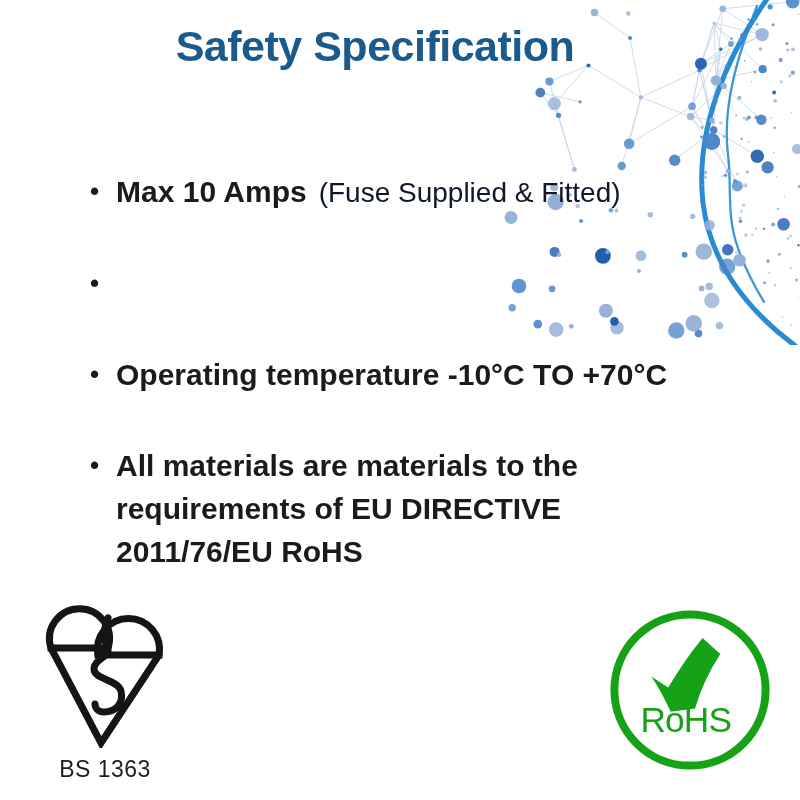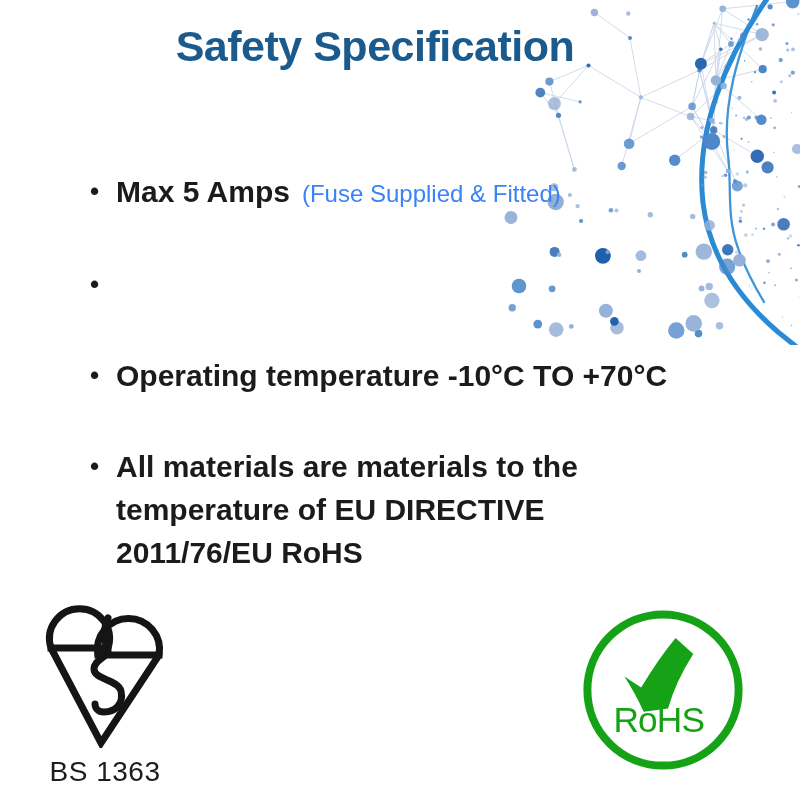--- a/index.html
+++ b/index.html
@@ -15,27 +15,27 @@
     margin:0;font-size:43px;font-weight:bold;color:#1b5a8c;letter-spacing:-0.5px;
     white-space:nowrap;z-index:2;
   }
   
   .specs{position:absolute;top:170px;left:90px;margin:0;padding:0;list-style:none;z-index:2;}
   .specs li{display:flex;margin:0 0 48px 0;color:#1b1b1b;font-size:30px;font-weight:bold;line-height:43px;}
   .specs .bullet{width:26px;font-size:26px;flex:0 0 auto;}
   .spec-text{max-width:680px;}
   .spec-text .lc{display:block;}
   .spec-text .lc:empty{display:none;}
-  .spec-text .note{font-size:24px;font-weight:normal;margin-left:12px;letter-spacing:0;color:#3b82f6;}
+  .spec-text .note{font-size:28px;font-weight:normal;margin-left:12px;letter-spacing:0;color:#0f172a;}
   .spec-text .note:empty{display:none;}
   
   .kitemark{position:absolute;left:38px;top:598px;width:134px;text-align:center;z-index:2;}
-  .kitemark-label{margin-top:4px;font-size:28px;color:#1d1d1d;letter-spacing:0.5px;}
-  
-  .rohs{position:absolute;left:579px;top:606px;width:168px;height:168px;z-index:2;}
+  .kitemark-label{margin-top:4px;font-size:23px;color:#1d1d1d;letter-spacing:0.5px;}
+  
+  .rohs{position:absolute;left:606px;top:606px;width:168px;height:168px;z-index:2;}
   .rohs text{font-family:"Liberation Sans", sans-serif;letter-spacing:-1px;}
 </style>
 </head>
 <body>
 
 <div class="canvas">
 
   <svg class="deco" viewBox="0 0 320 345" aria-hidden="true">
     <line x1="251.0" y1="43.9" x2="220.9" y2="63.8" stroke="#c9d6e9" stroke-width="1" opacity="0.85"></line>
       <line x1="251.0" y1="43.9" x2="235.9" y2="80.4" stroke="#c9d6e9" stroke-width="1" opacity="0.85"></line>
@@ -256,32 +256,32 @@
       <circle cx="303.6" cy="224.3" r="6.3" fill="#1f5fae" opacity="0.81"></circle>
       <circle cx="243.6" cy="86.0" r="3.2" fill="#93afd6" opacity="0.94"></circle>
       <circle cx="263.2" cy="35.7" r="3.2" fill="#4a86c8" opacity="0.76"></circle>
     </svg>
 
   <h1 class="title">Safety Specification</h1>
 
   <ul class="specs">
     <li>
       <span class="bullet">•</span>
-      <div class="spec-text"><span class="l0">Max 5 Amps</span><span class="note">(Fuse Supplied &amp; Fitted)</span></div>
+      <div class="spec-text"><span class="l0">Max 10 Amps</span><span class="note">(Fuse Supplied &amp; Fitted)</span></div>
     </li>
     <li>
       <span class="bullet">•</span>
     </li>
     <li>
       <span class="bullet">•</span>
       <div class="spec-text"><span class="l0">Operating temperature -10°C TO +70°C</span></div>
     </li>
     <li>
       <span class="bullet">•</span>
-      <div class="spec-text"><span class="l0">All materials are materials to the</span><span class="lc">temperature of EU DIRECTIVE</span><span class="lc">2011/76/EU RoHS</span></div>
+      <div class="spec-text"><span class="l0">All materials are materials to the</span><span class="lc">requirements of EU DIRECTIVE</span><span class="lc">2011/76/EU RoHS</span></div>
     </li>
   </ul>
 
   <div class="kitemark">
     <svg width="134" height="150" viewBox="0 0 134 150" aria-hidden="true">
       <g fill="none" stroke-width="7" stroke="#151515">
         <path d="M13,50 H70 M60,57 H121" stroke-linecap="square"></path>
         <path d="M13,50 A30,30 0 1 1 70,50"></path>
         <path d="M60,57 A31,31 0 1 1 121,57"></path>
         <path d="M13,50 L63,145 L121,57" stroke-linejoin="miter"></path>

